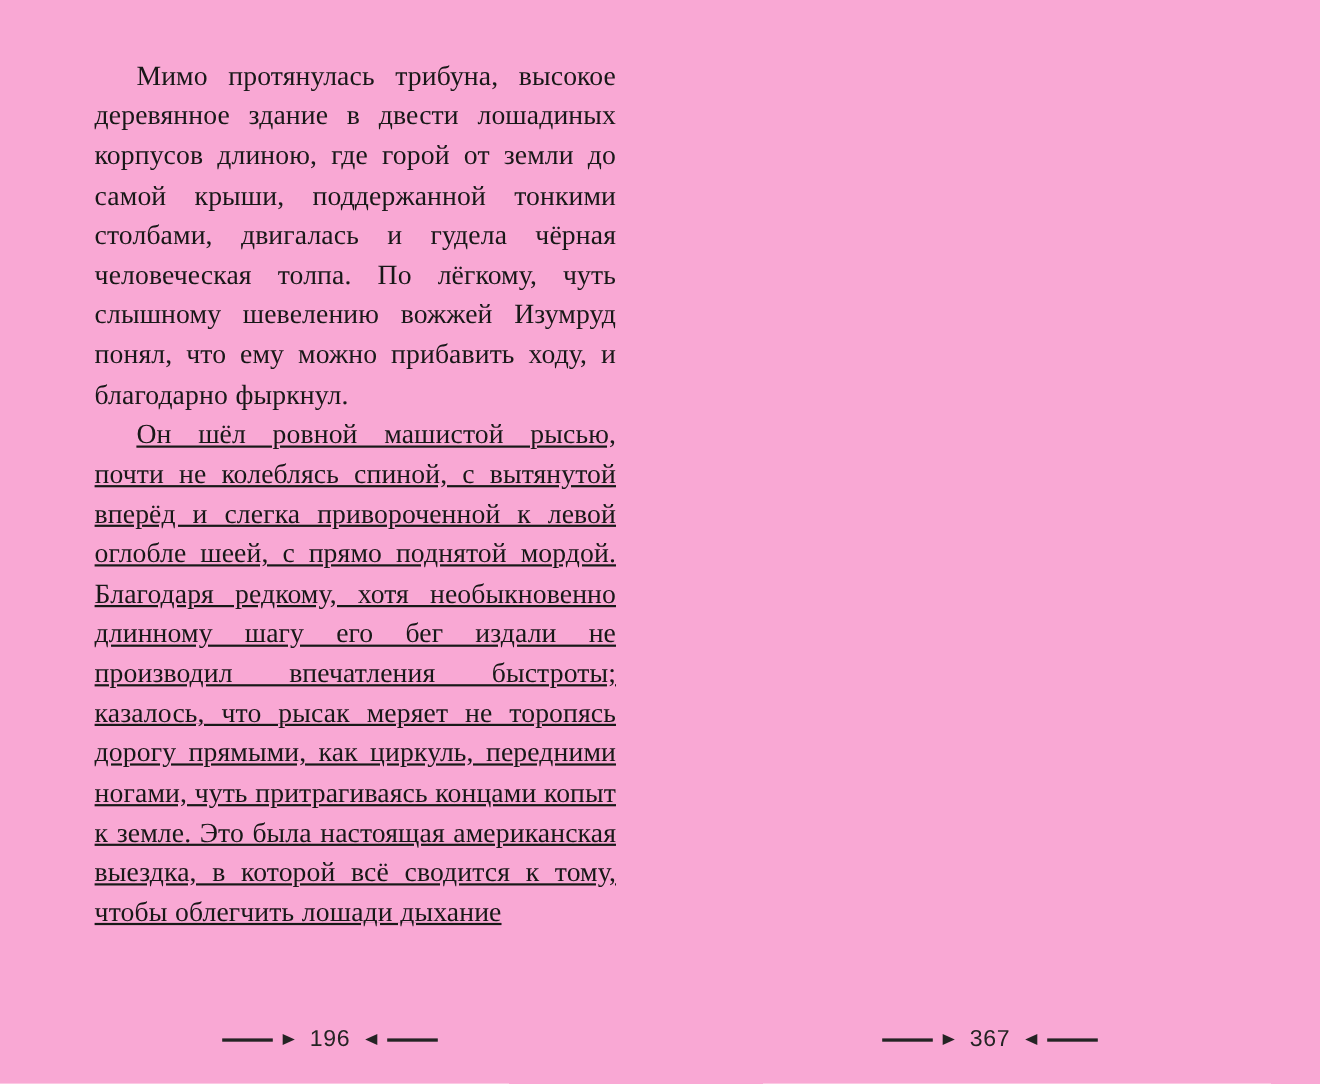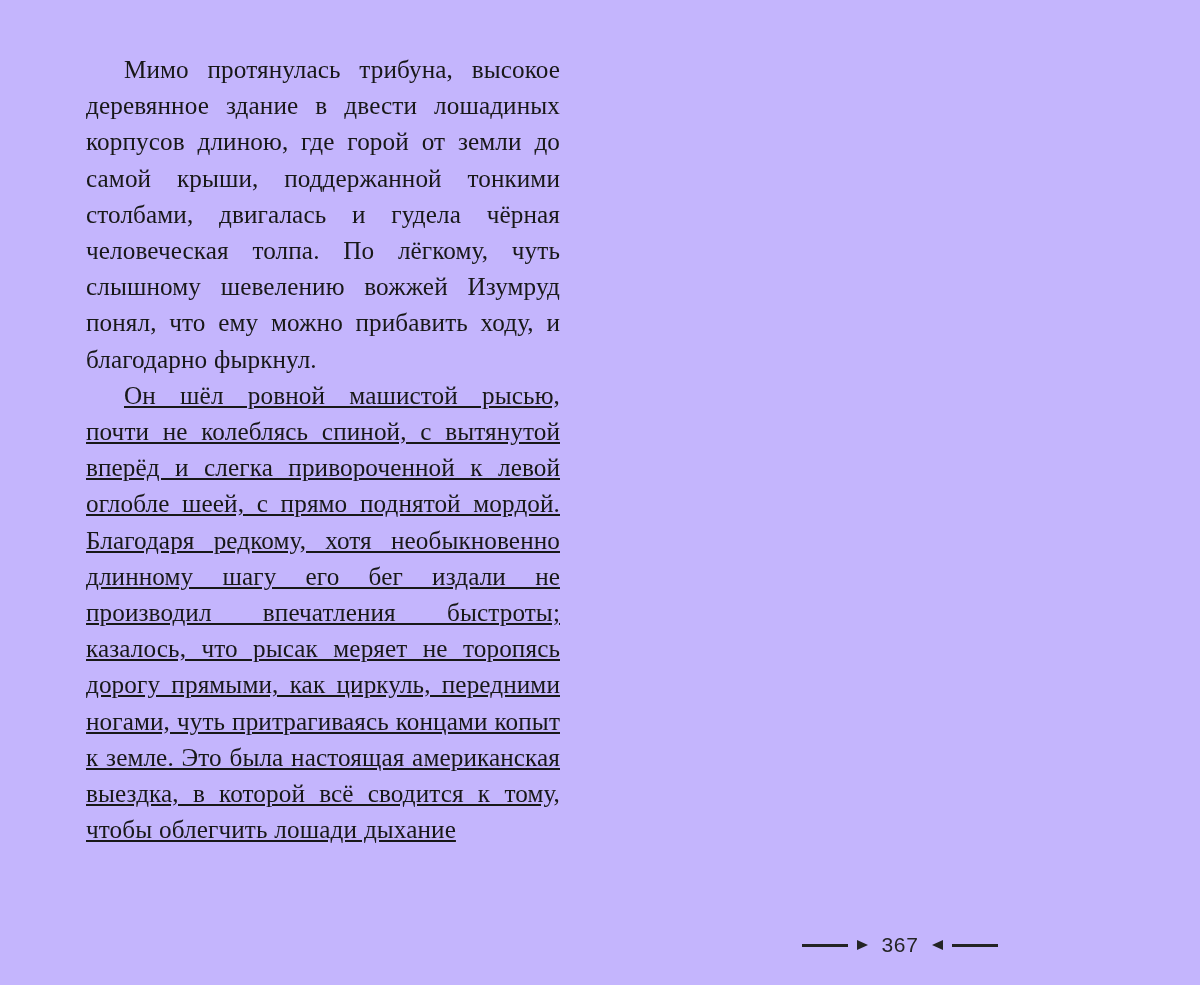--- a/index.html
+++ b/index.html
@@ -13,21 +13,21 @@
     height: 985px;
     overflow: hidden;
     font-family: "Liberation Serif", "DejaVu Serif", serif;
     color: #1a1a1a;
   }
 
   #spread {
     position: relative;
     width: 1200px;
     height: 985px;
-    background: #c4b5fd;
+    background: #f9a8d4;
   }
 
   
   .page {
     position: absolute;
     top: 0;
     height: 985px;
   }
   .page-left  { left: 0;   width: 600px; }
   .page-right { left: 600px; width: 600px; }
@@ -92,20 +92,27 @@
 
 <div id="spread">
 
   <div class="page page-left">
 
     <div class="textblock left">
       <p>Мимо протянулась трибуна, высокое деревянное здание в двести лошадиных корпусов длиною, где горой от земли до самой крыши, поддержанной тонкими столбами, двигалась и гудела чёрная человеческая толпа. По лёгкому, чуть слышному шевелению вожжей Изумруд понял, что ему можно прибавить ходу, и благодарно фыркнул.</p>
       <p>Он шёл ровной машистой рысью, почти не колеблясь спиной, с вытянутой вперёд и слегка привороченной к левой оглобле шеей, с прямо поднятой мордой. Благодаря редкому, хотя необыкновенно длинному шагу его бег издали не производил впечатления быстроты; казалось, что рысак меряет не торопясь дорогу прямыми, как циркуль, передними ногами, чуть притрагиваясь концами копыт к земле. Это была настоящая американская выездка, в которой всё сводится к тому, чтобы облегчить лошади дыхание</p>
     </div>
 
+    <div class="folio">
+      <span class="rule"></span>
+      <span class="dart right"></span>
+      <span class="num">196</span>
+      <span class="dart left"></span>
+      <span class="rule"></span>
+    </div>
   </div>
 
   <div class="page page-right">
 
     <div class="folio">
       <span class="rule"></span>
       <span class="dart right"></span>
       <span class="num">367</span>
       <span class="dart left"></span>
       <span class="rule"></span>

